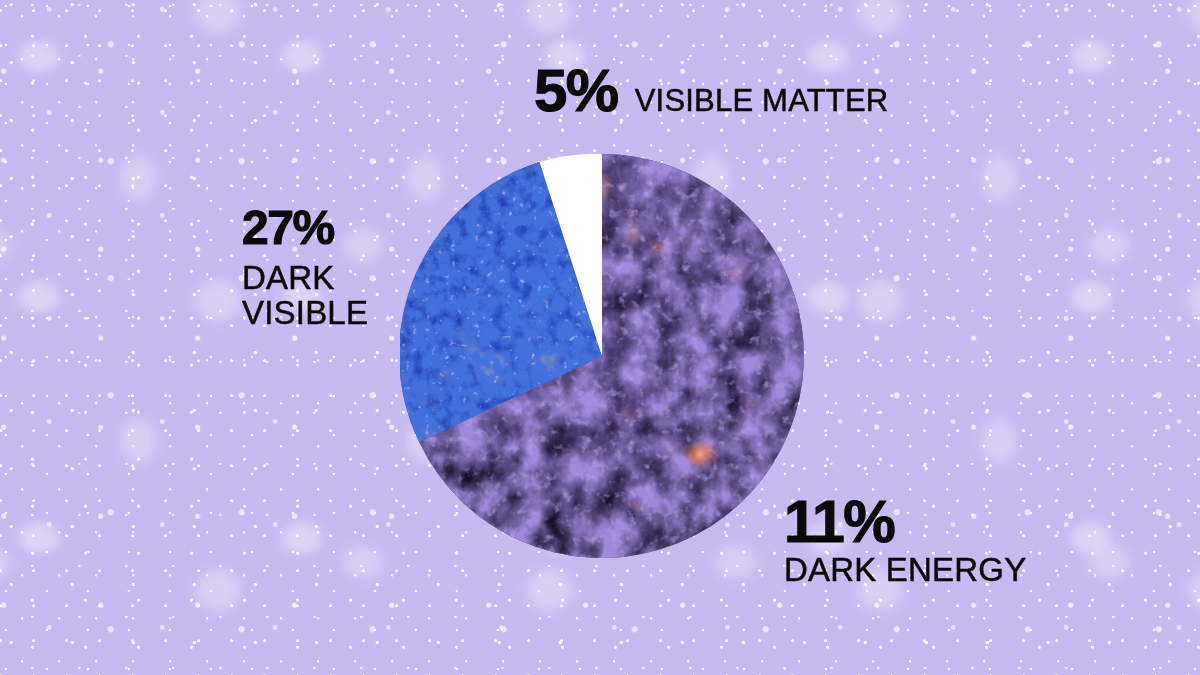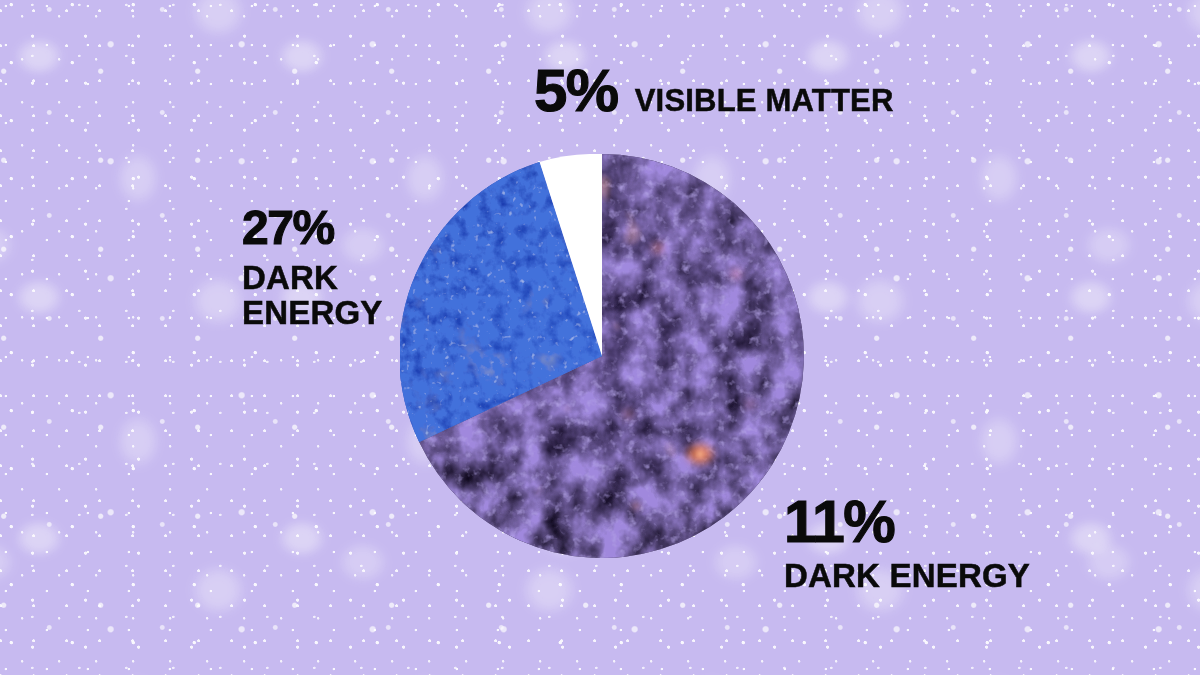--- a/index.html
+++ b/index.html
@@ -71,21 +71,21 @@
   
   .label-group { position: absolute; color: #0a0a0a; }
   .pct {
     font-weight: 700;
     letter-spacing: -1.5px;
     line-height: .96;
     white-space: nowrap;
     -webkit-text-stroke: 1.1px #0a0a0a;
   }
   .name {
-    font-weight: 700;
+    font-weight: 400;
     letter-spacing: .2px;
     line-height: 1.06;
     white-space: nowrap;
     -webkit-text-stroke: .5px #0a0a0a;
   }
 
   
   #label-visible-matter {
     left: 534px; top: 62px;
     display: flex;
@@ -102,21 +102,21 @@
     text-align: left;
   }
   #label-dark-matter .pct  { font-size: 48px; padding-left: 122px; }
   #label-dark-matter .name { font-size: 33px; margin-top: 10px; padding-left: 122px; }
 
   
   #label-dark-energy {
     left: 784px; top: 494px;
   }
   #label-dark-energy .pct  { font-size: 59px; }
-  #label-dark-energy .name { font-size: 33px; margin-top: 8px; }
+  #label-dark-energy .name { font-size: 33px; margin-top: 2px; }
 </style>
 </head>
 <body>
 
 <div id="stage">
 
   <div class="bg-base"></div>
   <div class="bg-speckle s3"></div>
   <div class="bg-speckle s2"></div>
   <div class="bg-speckle s1"></div>
@@ -233,21 +233,21 @@
 
   <div class="label-group" id="label-visible-matter">
     <div class="pct">5%</div>
     <div class="name">VISIBLE MATTER</div>
   </div>
 
   <div class="label-group" id="label-dark-matter">
     <div class="pct">27%</div>
     <div class="name">
       <div>DARK</div>
-      <div>ENERGY</div>
+      <div>VISIBLE</div>
     </div>
   </div>
 
   <div class="label-group" id="label-dark-energy">
     <div class="pct">11%</div>
     <div class="name">DARK ENERGY</div>
   </div>
 
 </div>
 

